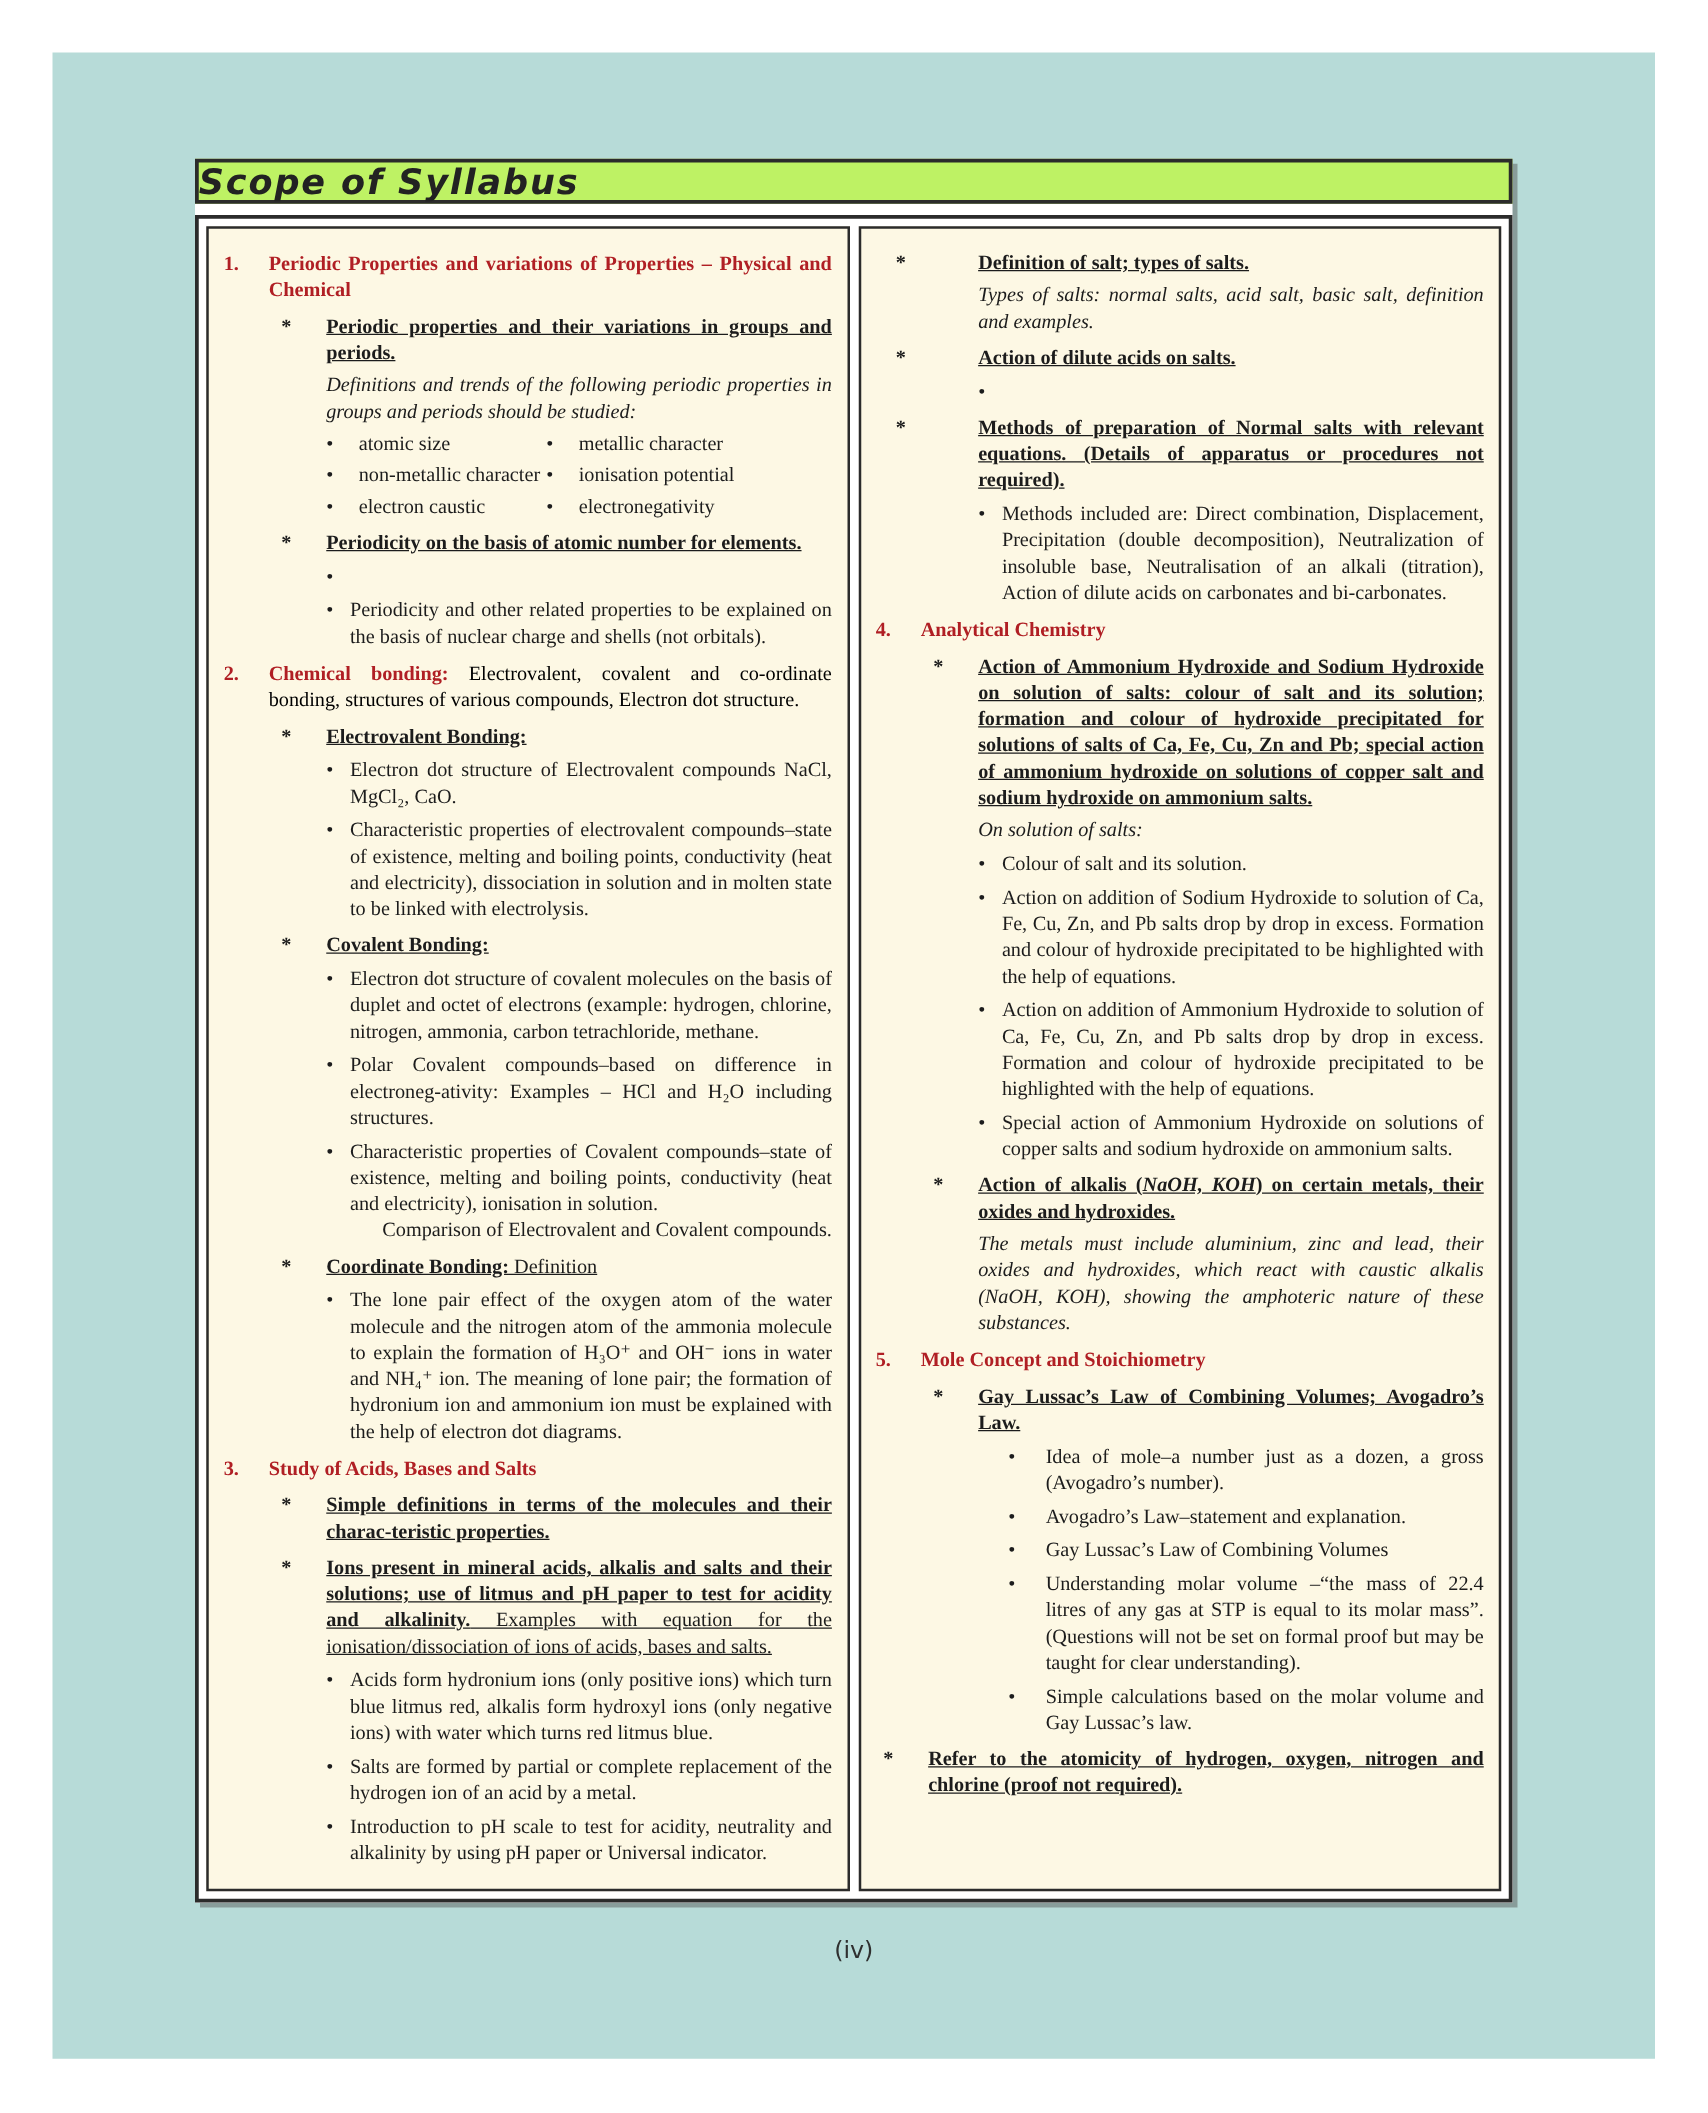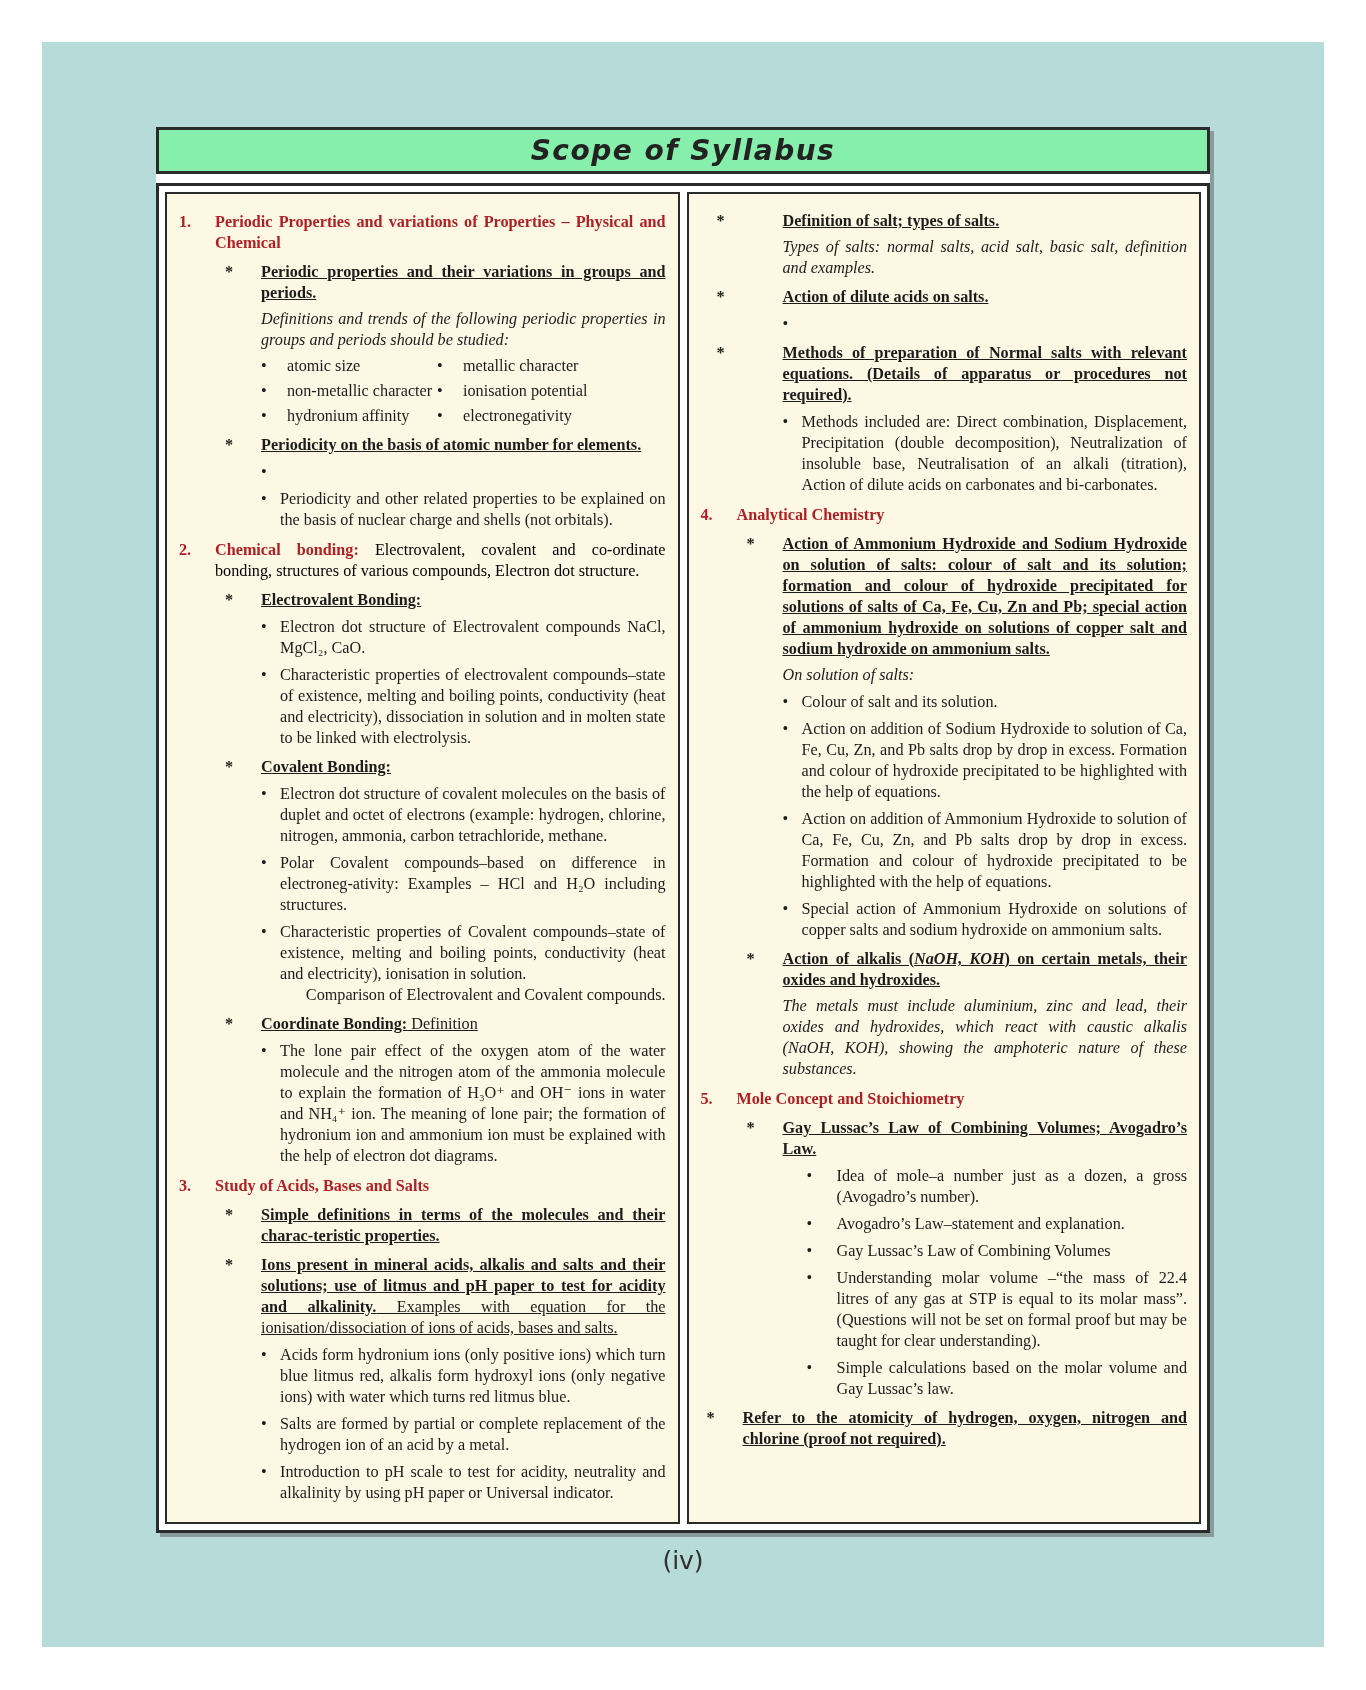--- a/index.html
+++ b/index.html
@@ -12,23 +12,23 @@
   .sheet {
     position:absolute; left:42px; top:42px; width:1282px; height:1605px;
     background:#b7dbd8;
   }
   .doc {
     position:absolute; left:156px; top:127px; width:1054px;
     background:#ffffff;
     box-shadow:4px 4px 0 rgba(80,80,80,.45);
   }
   .hdr-box {
-    box-sizing:border-box; height:47px; margin-bottom:9px;
-    border:3px solid #2b2b2b; background:#86efac;
-    display:flex; align-items:center; justify-content:center;
+    box-sizing:border-box; height:36px; margin-bottom:9px;
+    border:3px solid #2b2b2b; background:#bef264;
+    display:flex; align-items:center; 
   }
   .hdr-title {
     font-family:"DejaVu Sans","Liberation Sans",sans-serif;
     font-style:italic; font-weight:600; font-size:28px; letter-spacing:1.5px;
     color:#222;
   }
   .cols-box {
     box-sizing:border-box; min-height:1349px;
     border:3px solid #2b2b2b; background:#ffffff;
     padding:6px; display:flex; gap:7px;
@@ -67,21 +67,21 @@
   .blk-pairs { padding-left:82px; }
   .blk-pairs .row { display:flex; margin:4px 0; }
   .blk-pairs .cell { display:flex; }
   .blk-pairs .c1 { flex:0 0 176px; }
   .blk-pairs .c2 { flex:1; }
   .blk-pairs .m { flex:0 0 26px; }
   .footer {
     position:absolute; left:0; top:1545px; width:1366px; height:30px;
     display:flex; align-items:center; justify-content:center;
     font-family:"DejaVu Sans","Liberation Sans",sans-serif;
-    font-size:25px; color:#2f2f2f;
+    font-size:19px; color:#2f2f2f;
   }
 </style>
 </head>
 <body>
 
 <div class="sheet"></div>
 
 <div class="doc">
   <div class="hdr-box">
     <span class="hdr-title">Scope of Syllabus</span>
@@ -114,21 +114,21 @@
               <span class="t">non-metallic character</span>
             </div>
             <div class="cell c2">
               <span class="m">•</span>
               <span class="t">ionisation potential</span>
             </div>
           </div>
           <div class="row">
             <div class="cell c1">
               <span class="m">•</span>
-              <span class="t">hydronium affinity</span>
+              <span class="t">electron caustic</span>
             </div>
             <div class="cell c2">
               <span class="m">•</span>
               <span class="t">electronegativity</span>
             </div>
           </div>
         </div>
         <div class="blk blk-star s-default">
           <span class="mark">*</span>
           <div class="body"><span>Periodicity on the basis of atomic number for elements.</span></div>

